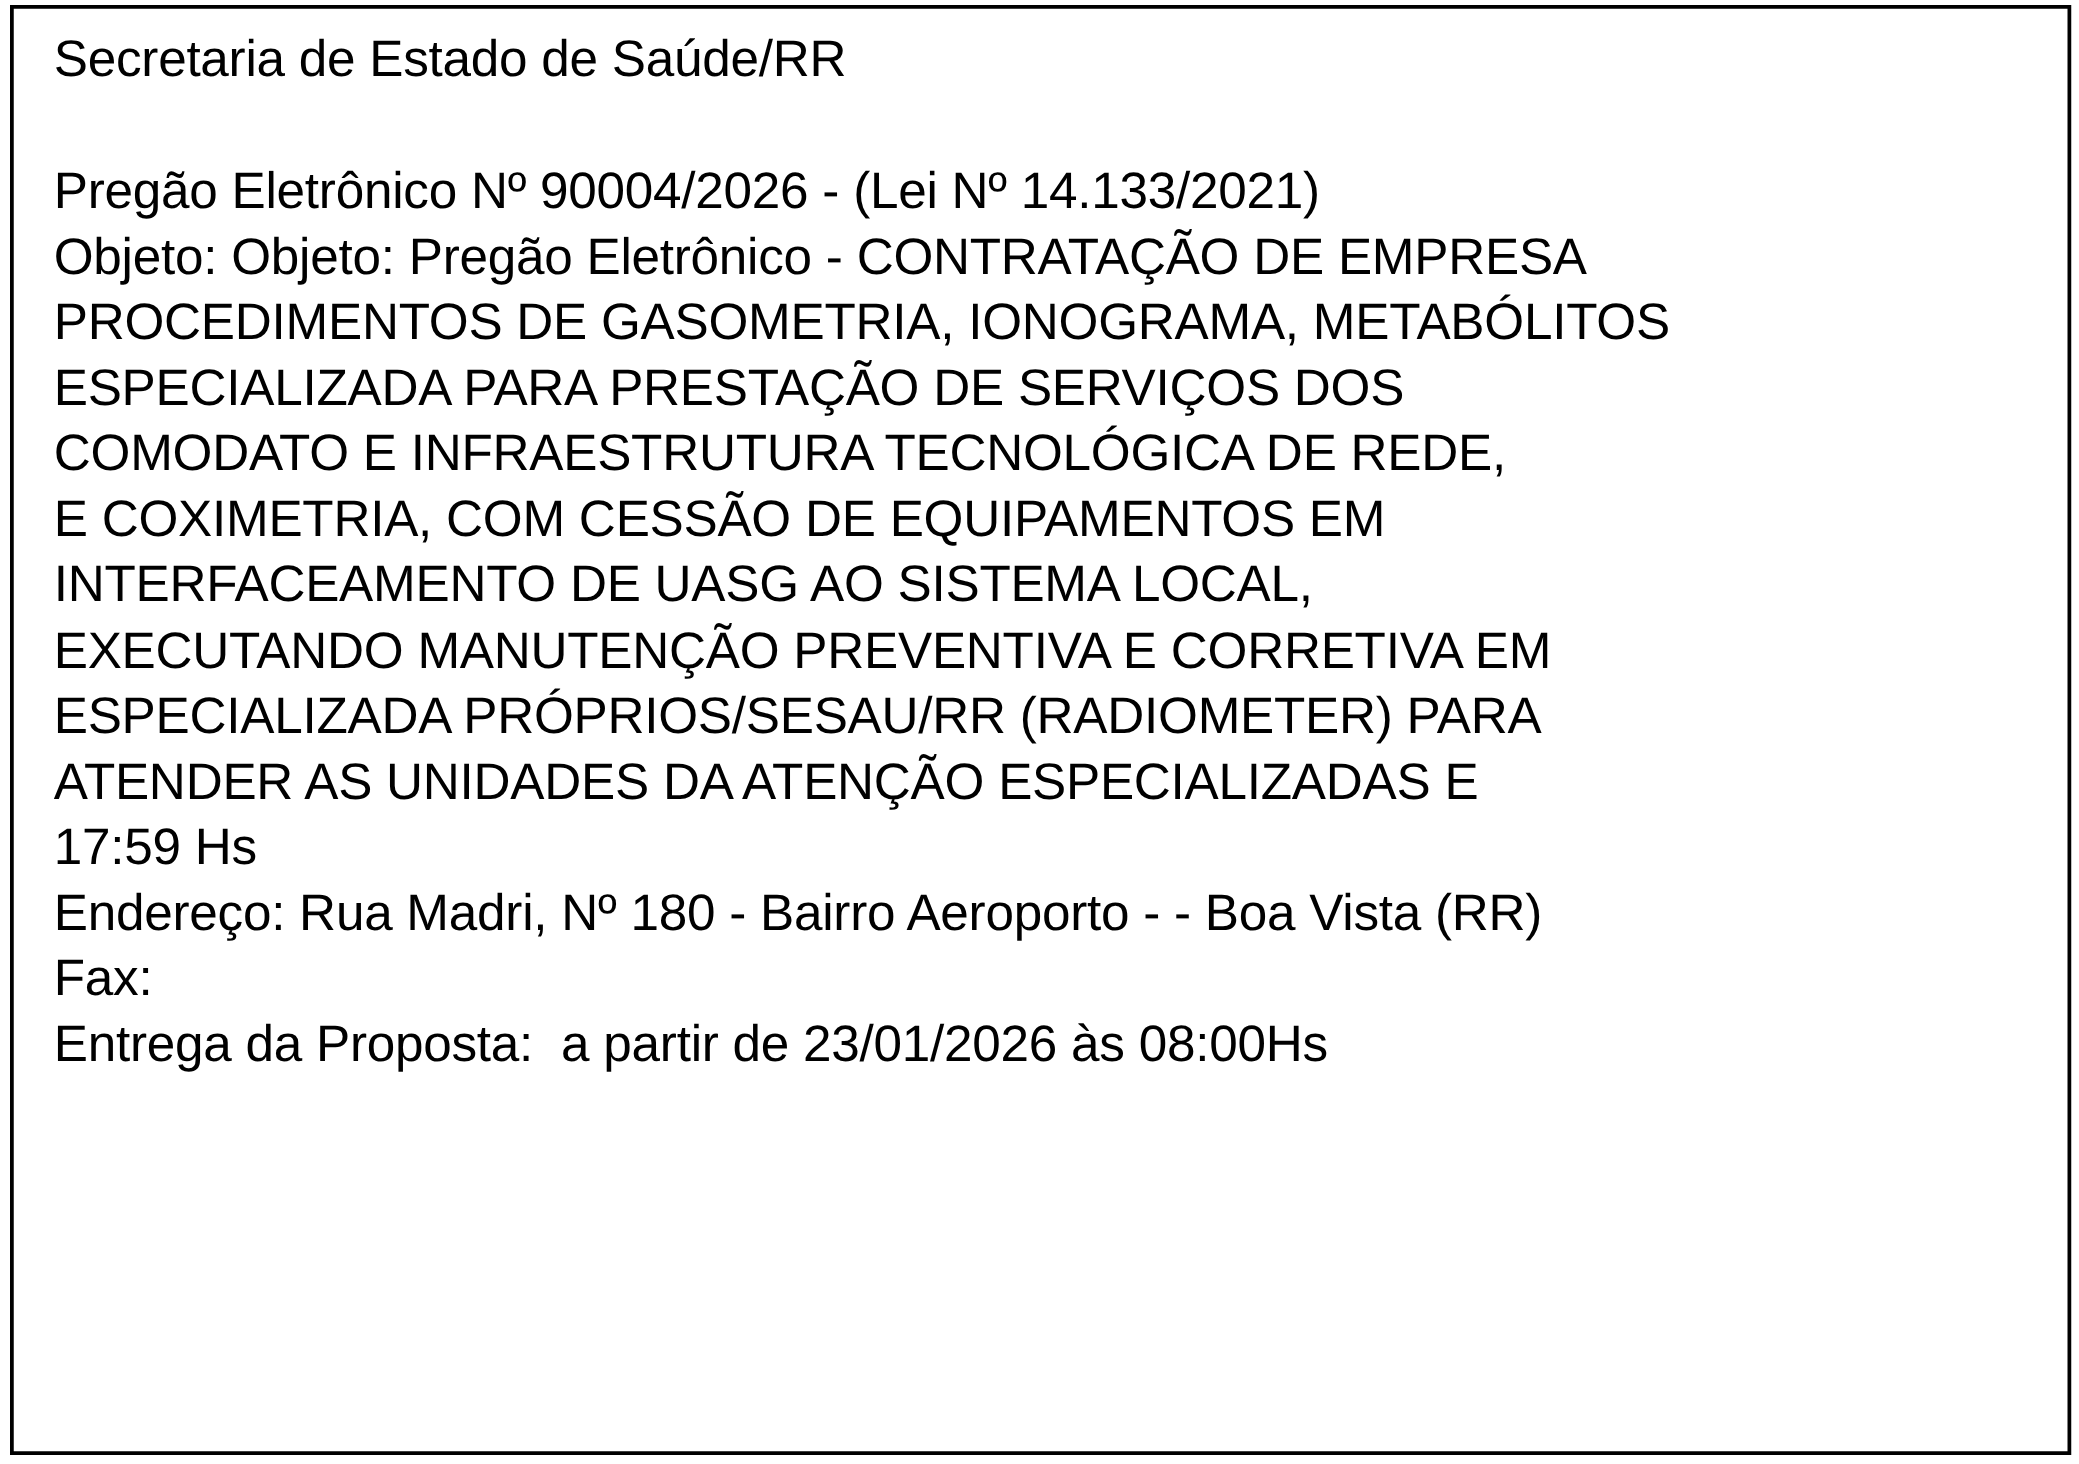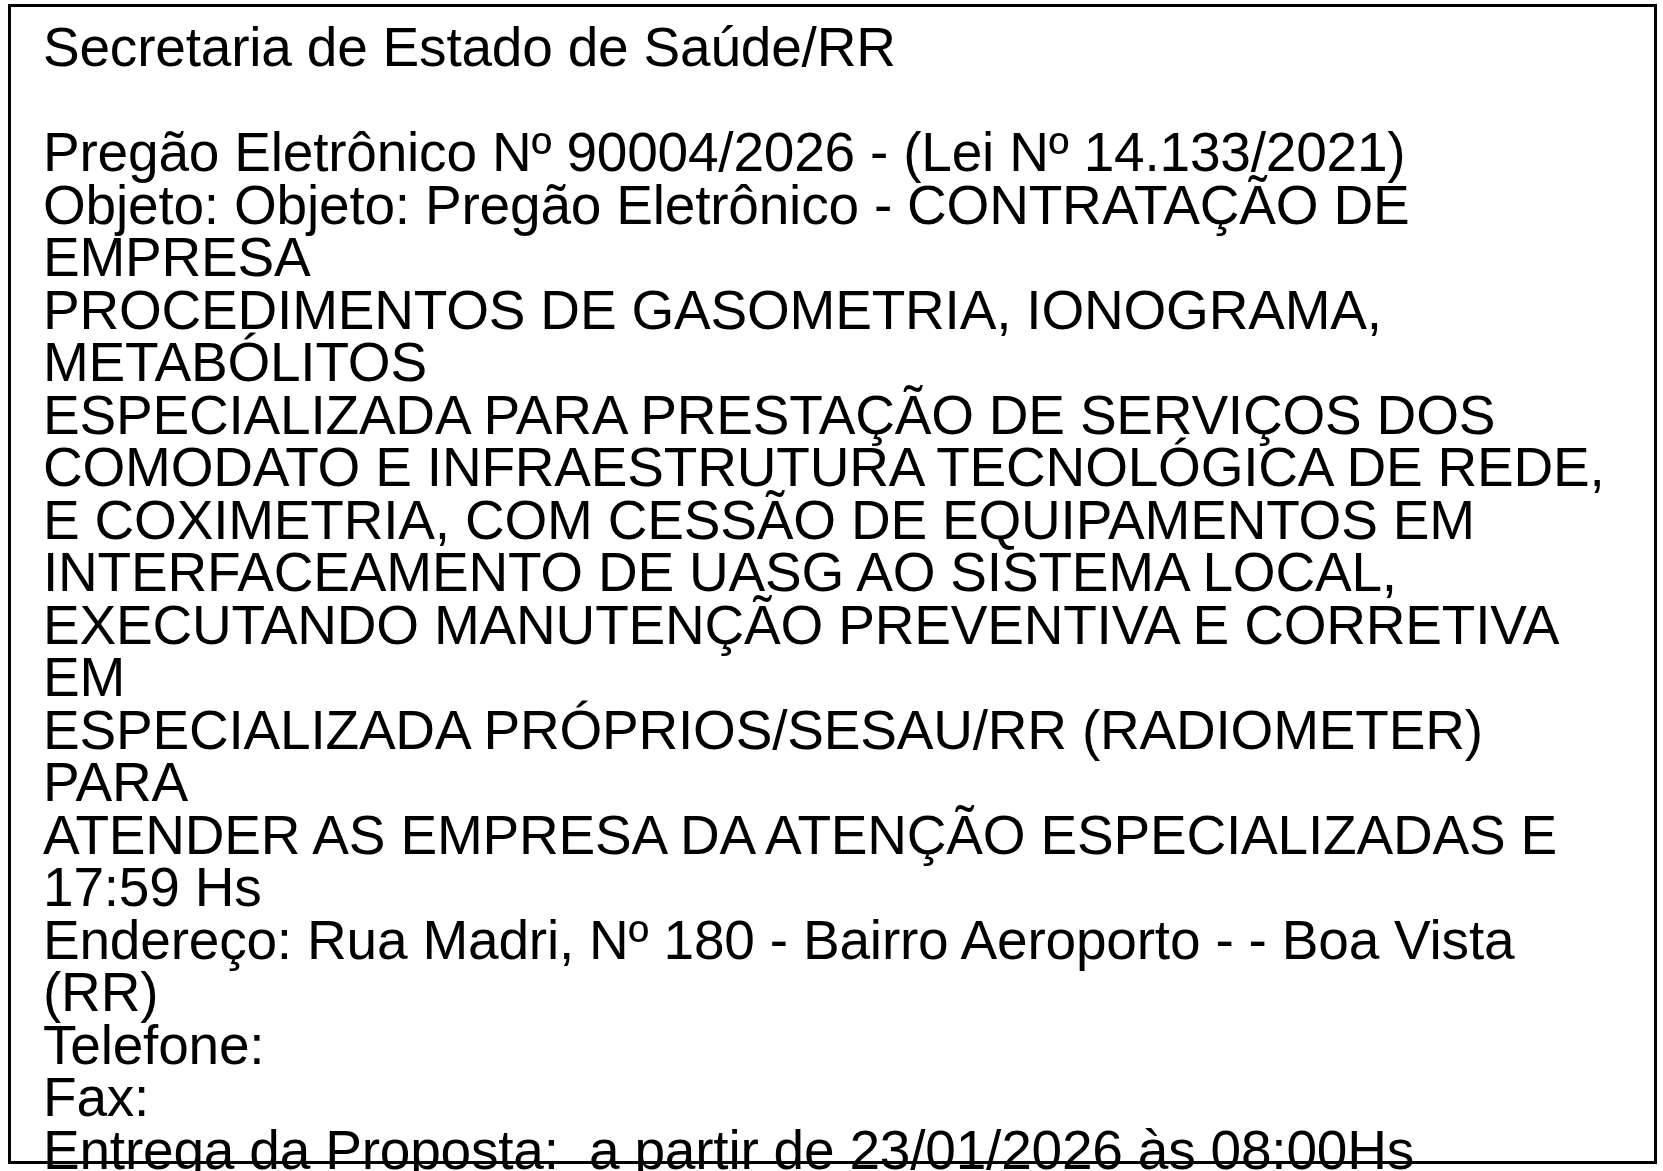--- a/index.html
+++ b/index.html
@@ -19,21 +19,21 @@
     position: absolute;
     left: 8px;
     top: 4px;
     width: 1649px;
     height: 1160px;
     border: 3px solid #000000;
     background: #ffffff;
     padding: 14px 24px 0 32px;
   }
   .line {
-    font-size: 55px;
+    font-size: 41px;
     line-height: 52.5px;
     letter-spacing: -0.2px;
     white-space: pre-wrap;
     word-break: normal;
   }
   .blank {
     height: 52.5px;
   }
   .block {
     margin: 0;
@@ -55,23 +55,22 @@
     <div class="line">Pregão Eletrônico Nº 90004/2026 - (Lei Nº 14.133/2021)</div>
 
     <div class="line">Objeto: Objeto: Pregão Eletrônico - CONTRATAÇÃO DE EMPRESA</div>
     <div class="line">PROCEDIMENTOS DE GASOMETRIA, IONOGRAMA, METABÓLITOS</div>
     <div class="line">ESPECIALIZADA PARA PRESTAÇÃO DE SERVIÇOS DOS</div>
     <div class="line">COMODATO E INFRAESTRUTURA TECNOLÓGICA DE REDE,</div>
     <div class="line">E COXIMETRIA, COM CESSÃO DE EQUIPAMENTOS EM</div>
     <div class="line">INTERFACEAMENTO DE UASG AO SISTEMA LOCAL,</div>
     <div class="line">EXECUTANDO MANUTENÇÃO PREVENTIVA E CORRETIVA EM</div>
     <div class="line">ESPECIALIZADA PRÓPRIOS/SESAU/RR (RADIOMETER) PARA</div>
-    <div class="line">ATENDER AS EMPRESA DA ATENÇÃO ESPECIALIZADAS E</div>
+    <div class="line">ATENDER AS UNIDADES DA ATENÇÃO ESPECIALIZADAS E</div>
 
     <div class="line">17:59 Hs</div>
 
     <div class="line">Endereço: Rua Madri, Nº 180 - Bairro Aeroporto - - Boa Vista (RR)</div>
-    <div class="line">Telefone:</div>
     <div class="line">Fax:</div>
     <div class="line">Entrega da Proposta:  a partir de 23/01/2026 às 08:00Hs</div>
   </div>
 
 </div>
 
 </body></html>

